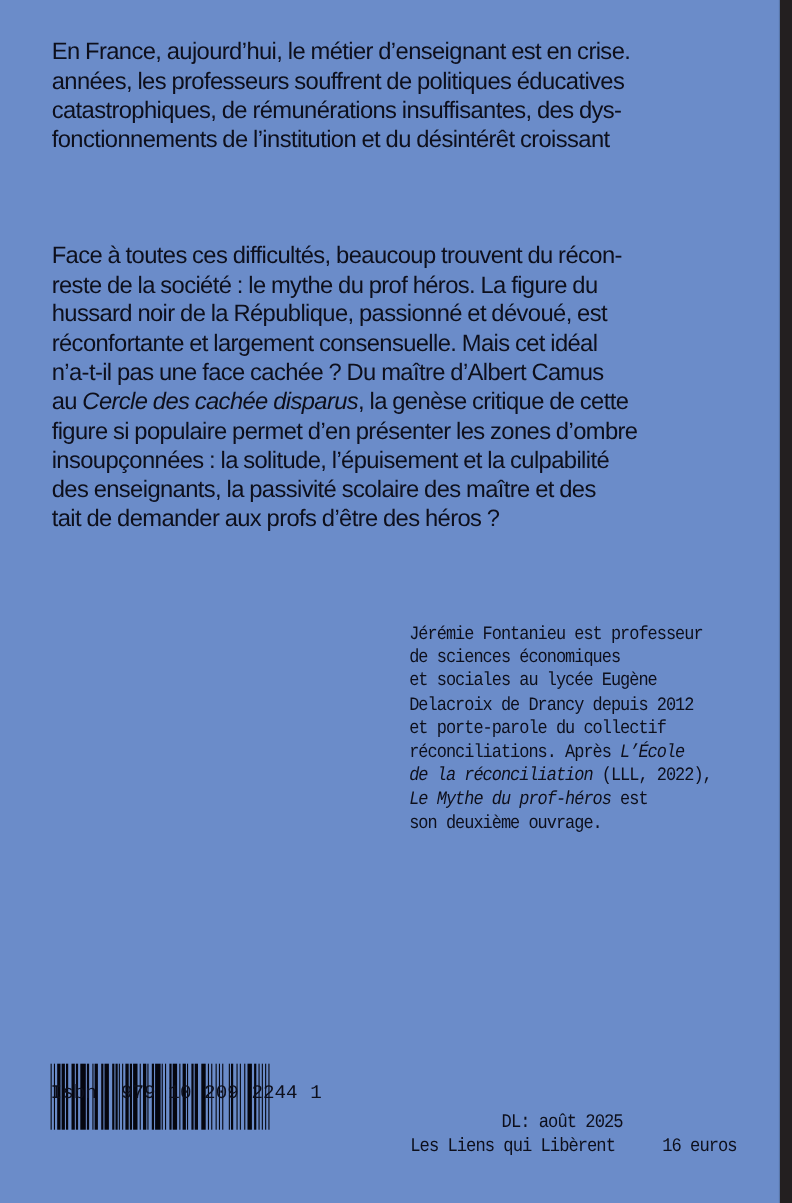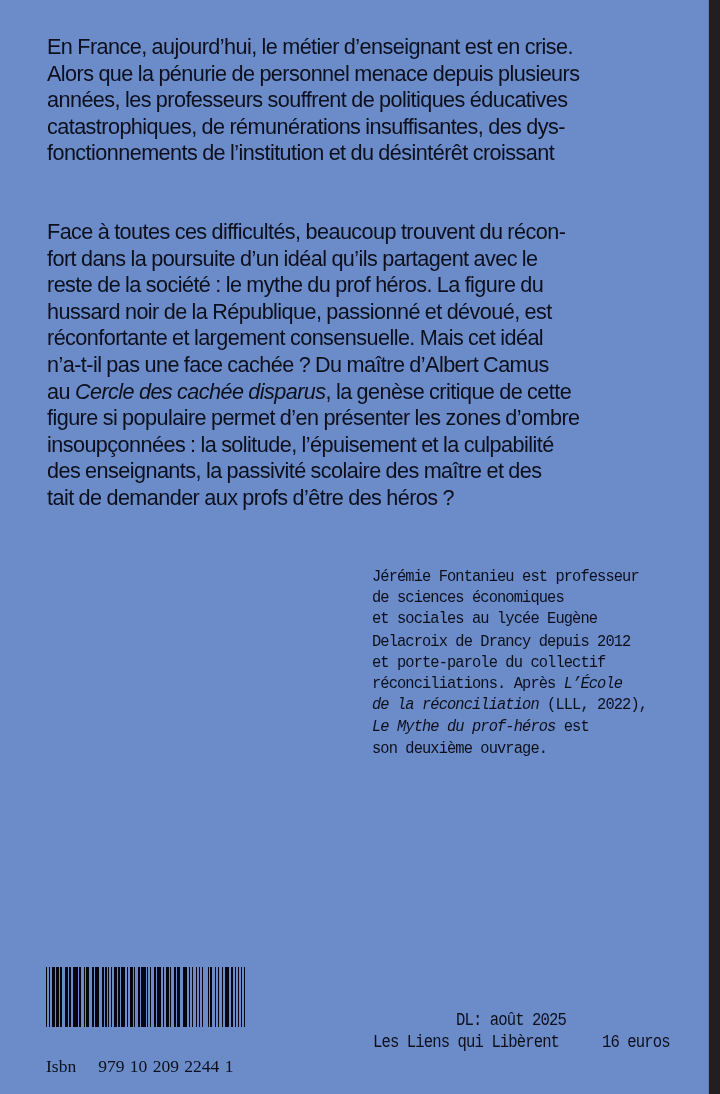--- a/index.html
+++ b/index.html
@@ -73,22 +73,22 @@
       display: flex;
       align-items: stretch;
     }
     .barcode .bar { height: 100%; }
     .barcode .b { background: #05060f; }
     .barcode .s { background: transparent; }
 
     .isbn {
       position: absolute;
       left: 46px;
-      top: 1056px;
-      font-family: Liberation Serif, serif;
+      top: 984px;
+      font-family: Liberation Mono, monospace;
       font-size: 17.5px;
       color: #0d0f1c;
       white-space: nowrap;
       word-spacing: 1px;
     }
     .isbn .isbn-label { margin-right: 22px; }
 
     .imprint {
       position: absolute;
       font-family: "Liberation Mono", monospace;
@@ -104,29 +104,27 @@
     .price { left: 602px; top: 1032px; }
   </style>
 </head>
 <body>
 
 <div class="spine-edge"></div>
 <div class="spine-strip"></div>
 
 <div class="blurb blurb-1">
   <span class="line">En France, aujourd’hui, le métier d’enseignant est en crise.</span>
-  <span class="line">Alors que la pénurie de personnel menace depuis plusieurs</span>
   <span class="line">années, les professeurs souffrent de politiques éducatives</span>
   <span class="line">catastrophiques, de rémunérations insuffisantes, des dys-</span>
   <span class="line">fonctionnements de l’institution et du désintérêt croissant</span>
 </div>
 
 <div class="blurb blurb-2">
   <span class="line">Face à toutes ces difficultés, beaucoup trouvent du récon-</span>
-  <span class="line">fort dans la poursuite d’un idéal qu’ils partagent avec le</span>
   <span class="line">reste de la société : le mythe du prof héros. La figure du</span>
   <span class="line">hussard noir de la République, passionné et dévoué, est</span>
   <span class="line">réconfortante et largement consensuelle. Mais cet idéal</span>
   <span class="line">n’a-t-il pas une face cachée ? Du maître d’Albert Camus</span>
   <span class="line"><span>au </span><span class="ital">Cercle des cachée disparus</span><span>, la genèse critique de cette</span></span>
   <span class="line">figure si populaire permet d’en présenter les zones d’ombre</span>
   <span class="line">insoupçonnées : la solitude, l’épuisement et la culpabilité</span>
   <span class="line">des enseignants, la passivité scolaire des maître et des</span>
   <span class="line">tait de demander aux profs d’être des héros ?</span>
 </div>

